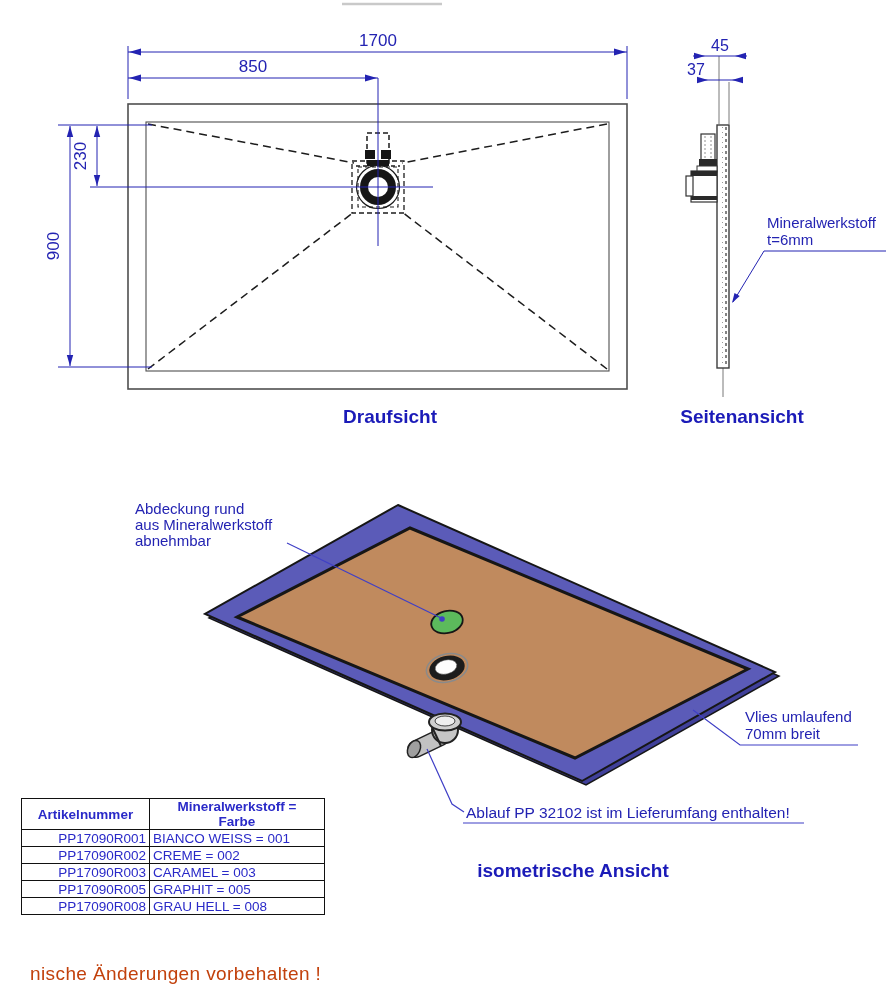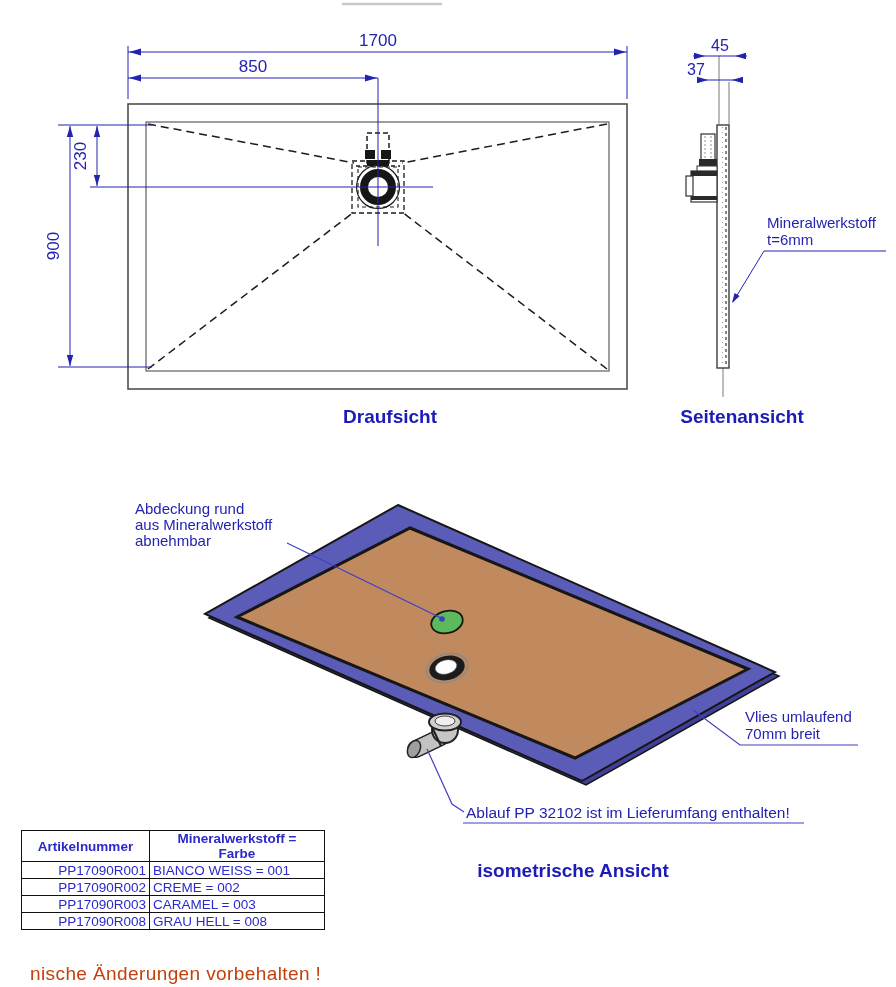--- a/index.html
+++ b/index.html
@@ -19,21 +19,21 @@
   .dtext{fill:var(--dimension_blue);font-size:17px;text-anchor:middle;}
   .dtext-sm{fill:var(--dimension_blue);font-size:16px;text-anchor:middle;}
   .note{fill:var(--dimension_blue);font-size:15px;}
   .note-lg{fill:var(--dimension_blue);font-size:15.5px;}
   .vlabel{fill:#1b1bb8;font-size:19px;font-weight:bold;text-anchor:middle;}
   .lead{stroke:var(--leader_blue);stroke-width:1.2;fill:none;}
   .blk{stroke:#1c1c1c;fill:none;}
   .grey{stroke:#4f4f4f;}
 
   .table-wrap{position:absolute;left:21px;top:798px;width:304px;}
-  .table-wrap table{border-collapse:collapse;width:100%;table-layout:fixed;margin-top:32px;}
+  .table-wrap table{border-collapse:collapse;width:100%;table-layout:fixed;}
   .table-wrap th,.table-wrap td{border:1.6px solid #111;color:#2a2ac8;
       font-size:13.5px;line-height:1.12;padding:0 3px;white-space:nowrap;overflow:hidden;}
   .table-wrap th{font-weight:bold;height:30px;text-align:center;}
   .table-wrap td{height:16px;}
   .table-wrap td.c1{text-align:right;}
   .table-wrap td.c2{text-align:left;}
 
   .footer-note{position:absolute;left:30px;top:963px;color:#c2410c;
       font-size:19px;letter-spacing:.4px;white-space:nowrap;}
 </style>
@@ -222,20 +222,24 @@
         </tr>
         <tr>
           <td class="c1">PP17090R002</td>
           <td class="c2">CREME = 002</td>
         </tr>
         <tr>
           <td class="c1">PP17090R003</td>
           <td class="c2">CARAMEL = 003</td>
         </tr>
         <tr>
+          <td class="c1">PP17090R005</td>
+          <td class="c2">GRAPHIT = 005</td>
+        </tr>
+        <tr>
           <td class="c1">PP17090R008</td>
           <td class="c2">GRAU HELL = 008</td>
         </tr>
       </tbody>
   </table>
 </div>
 
 <div class="footer-note">nische Änderungen vorbehalten !</div>
 
 </body></html>

